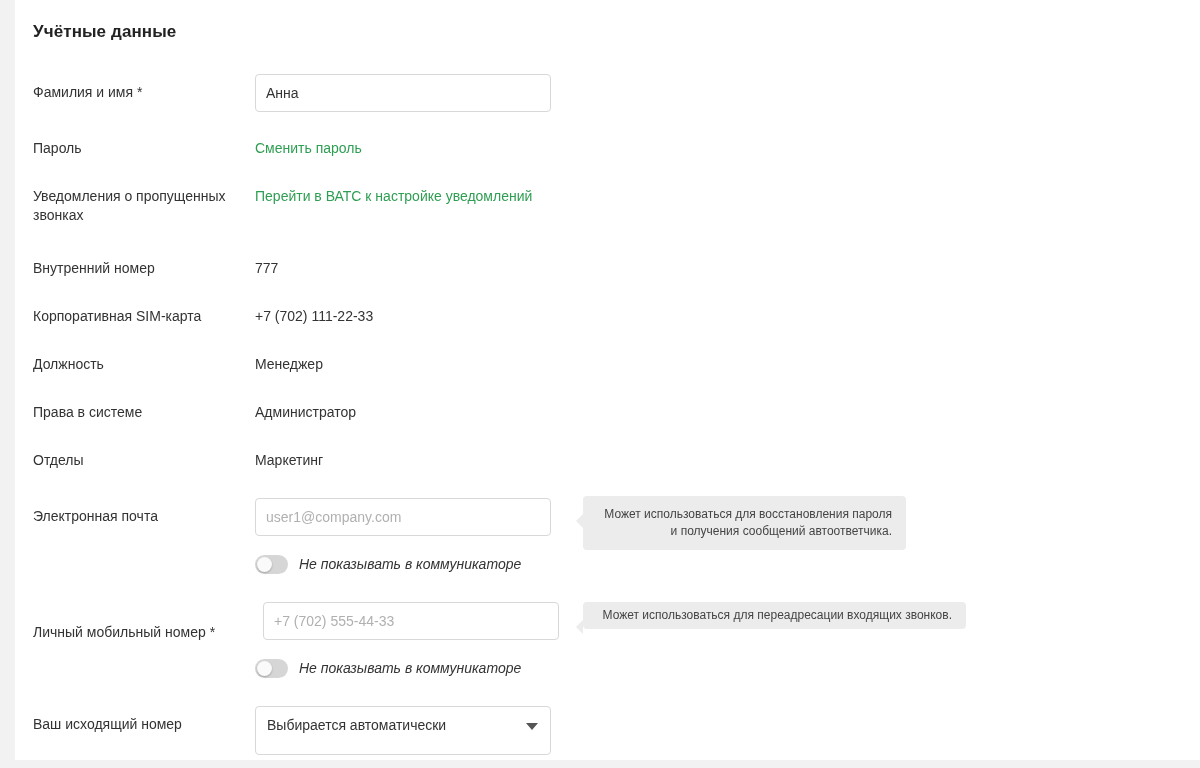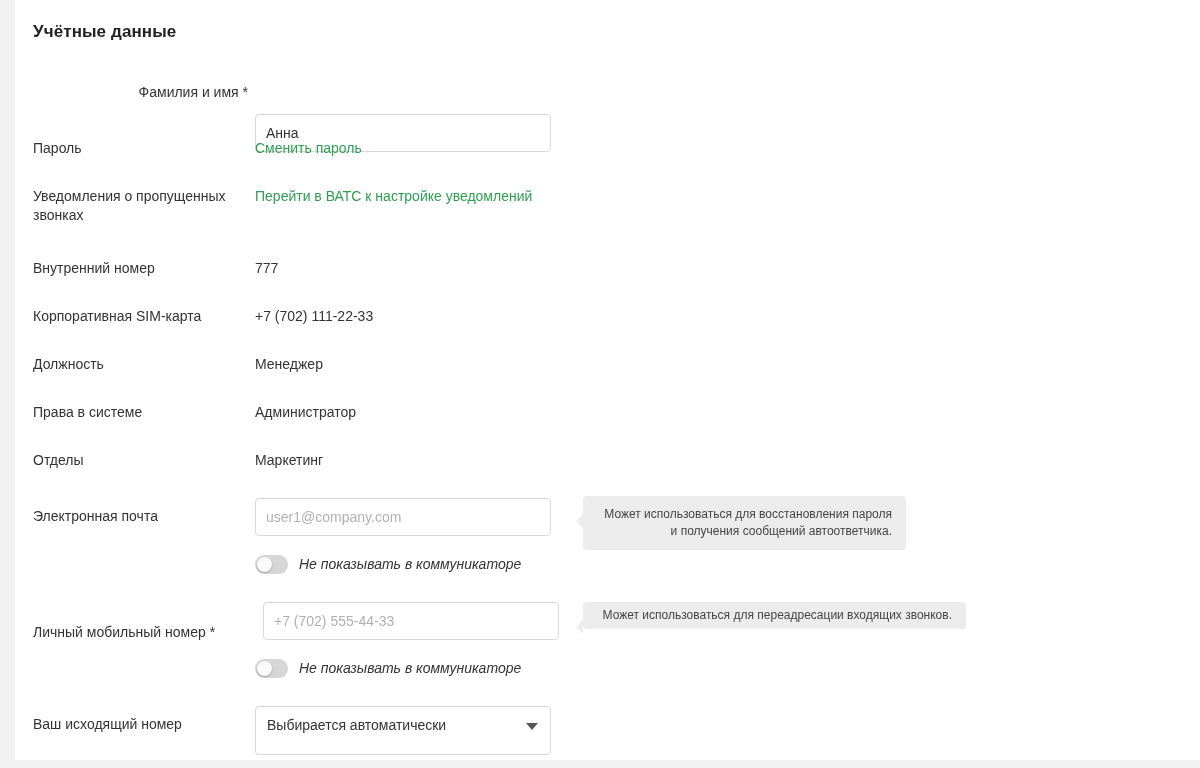--- a/index.html
+++ b/index.html
@@ -184,22 +184,22 @@
 </head>
 <body>
 
 <div class="page">
   <div class="left-strip"></div>
   <div class="card">
 
     <div class="title">Учётные данные</div>
 
     <div class="row" style="top:74px;">
-      <div class="label" style="top:9px;text-align:right;">Фамилия и имя *</div>
-      <input class="input" style="top: 0px; margin-top: 40px;" value="Анна">
+      <div class="label" style="top:9px;">Фамилия и имя *</div>
+      <input class="input" style="top: 0px;" value="Анна">
     </div>
 
     <div class="row" style="top:139px;">
       <div class="label">Пароль</div>
       <a class="link">Сменить пароль</a>
     </div>
 
     <div class="row" style="top:187px;">
       <div class="label">Уведомления о пропущенных звонках</div>
       <a class="link">Перейти в ВАТС к настройке уведомлений</a>

